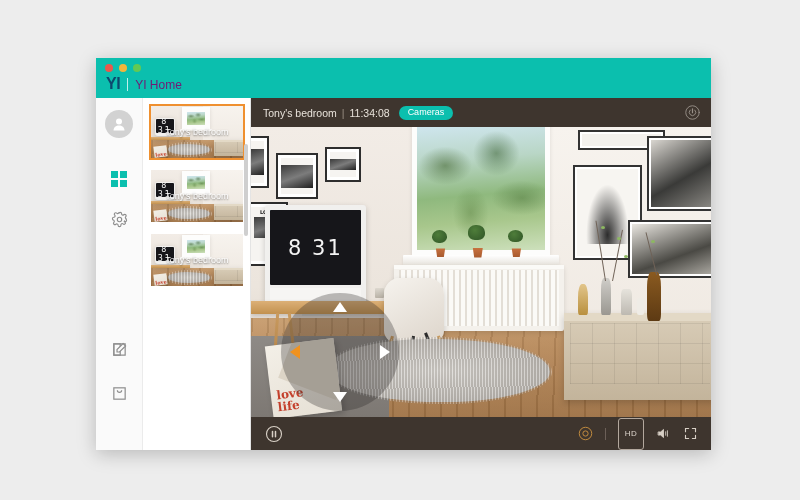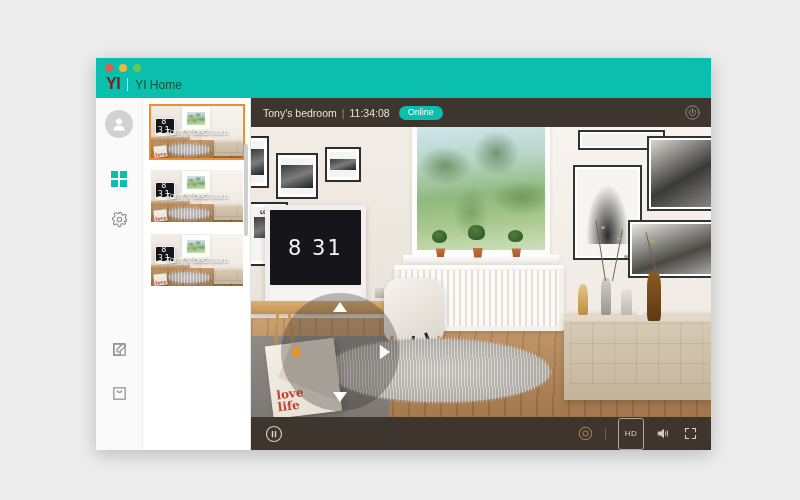--- a/index.html
+++ b/index.html
@@ -27,26 +27,26 @@
     position: relative;
   }
   .traffic { position: absolute; left: 9px; top: 6px; display: flex; gap: 6px; }
   .dot { width: 8px; height: 8px; border-radius: 50%; }
   .dot.red { background: #e9584c; }
   .dot.yellow { background: #f2b63c; }
   .dot.green { background: #63c954; }
 
   .brand { position: absolute; left: 10px; top: 18px; display: flex; align-items: baseline; }
   .brand-logo {
-    font-size: 16px; font-weight: bold; color: #7f1d1d;
+    font-size: 16px; font-weight: bold; color: #0c4a6e;
     letter-spacing: -.5px; line-height: 1;
     font-family: "Liberation Sans", sans-serif;
   }
   .brand-bar { width: 1px; height: 13px; background: rgba(255,255,255,.75); margin: 0 7px; align-self: center; }
-  .brand-name { font-size: 12px; color: #14532d; line-height: 1; }
+  .brand-name { font-size: 12px; color: #701a75; line-height: 1; }
 
   
   .body { flex: 1; display: flex; min-height: 0; }
 
   
   .rail {
     width: 47px; background: #fafafa; flex: none;
     border-right: 1px solid #ebebeb;
     display: flex; flex-direction: column; align-items: center;
     padding-top: 12px; position: relative;
@@ -435,21 +435,21 @@
         </div>
         <div class="scrollbar"></div>
       </div>
 
       <div class="player">
 
         <div class="player-head">
           <span class="head-title">Tony's bedroom</span>
           <span class="head-sep">|</span>
           <span class="head-time">11:34:08</span>
-          <span class="badge">Online</span>
+          <span class="badge">Cameras</span>
           <span class="head-spacer"></span>
           <svg class="power-btn" viewBox="0 0 24 24" fill="none" stroke="#e4ddd4" stroke-width="1.7" stroke-linecap="round">
             <circle cx="12" cy="12" r="9.5" stroke-width="1.3"></circle>
             <path d="M12 6.8v5.4"></path>
             <path d="M15.4 8.6a4.6 4.6 0 1 1-6.8 0" stroke-width="1.3"></path>
           </svg>
         </div>
 
         <div class="stage">
           <div class="scene">

